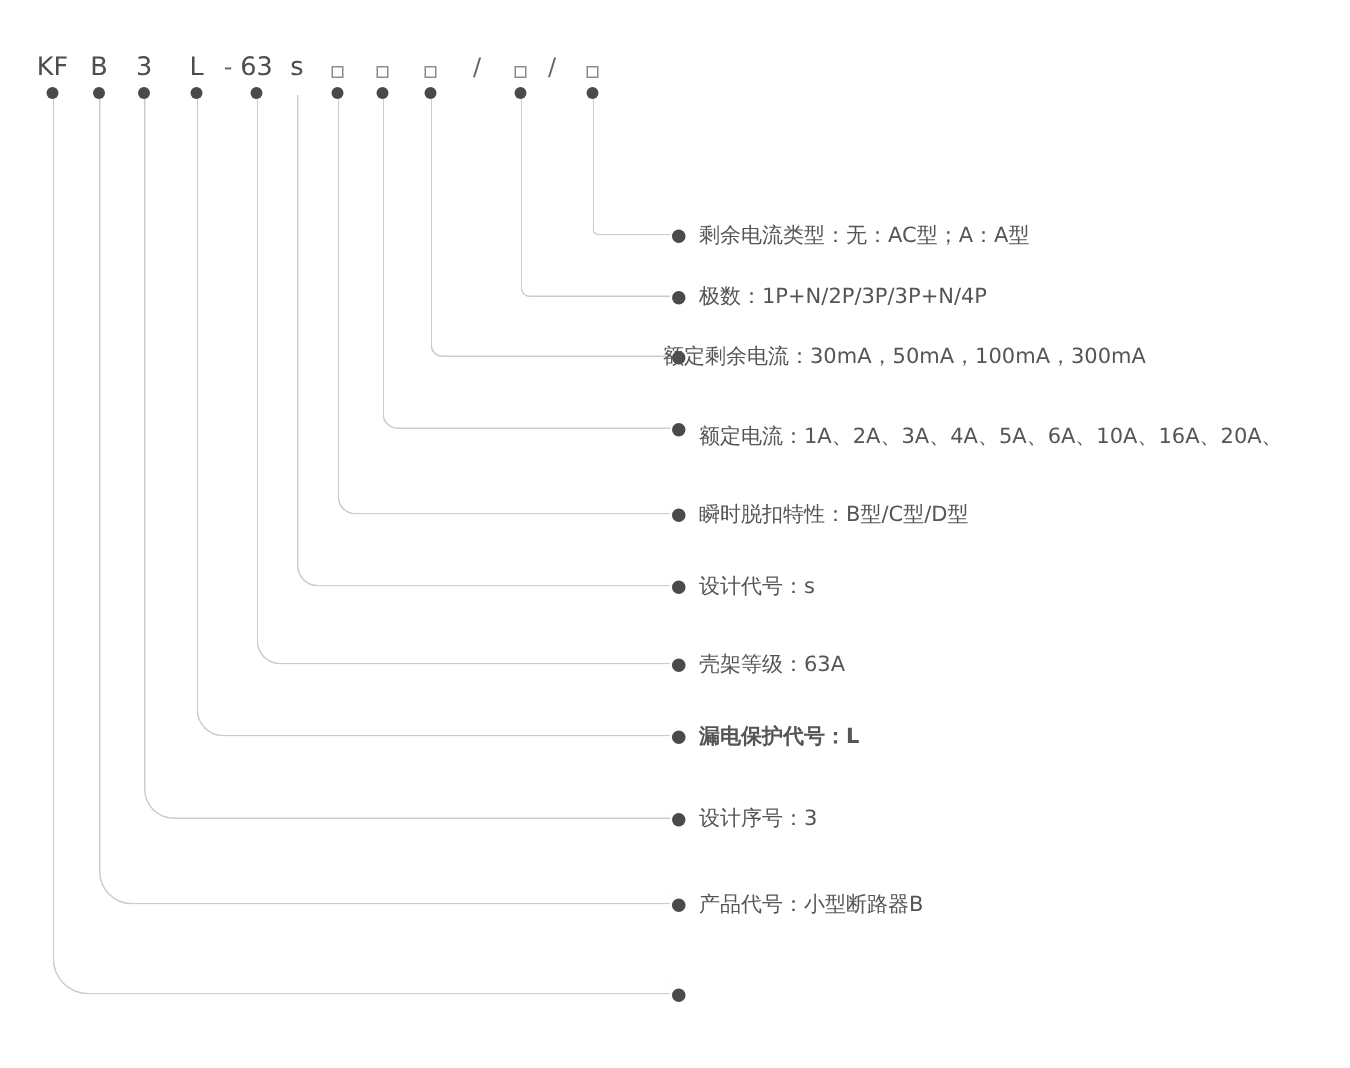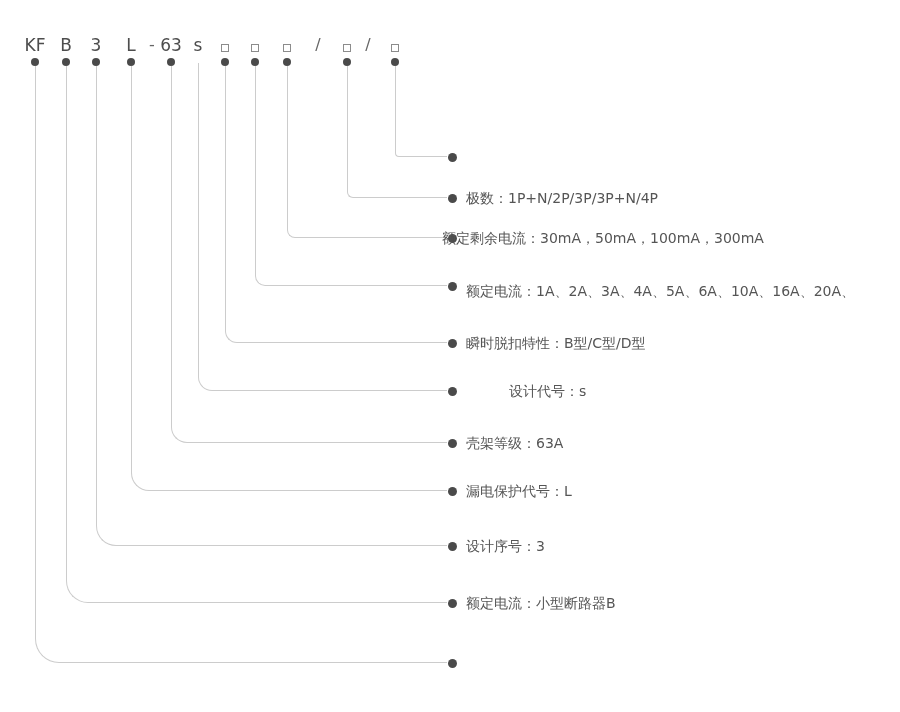--- a/index.html
+++ b/index.html
@@ -107,32 +107,33 @@
     <div class="connector" style="left: 287px; top: 66px; width: 160px; height: 172px; border-bottom-left-radius: 8px;"></div>
     <div class="sep-seg" style="left: 318px;">/</div>
     <div class="box-seg" style="left: 347px;"></div>
     <div class="col-dot" style="left: 343px; top: 58px;"></div>
     <div class="connector" style="left: 347px; top: 66px; width: 100px; height: 132px; border-bottom-left-radius: 6px;"></div>
     <div class="sep-seg" style="left: 368px;">/</div>
     <div class="box-seg" style="left: 395px;"></div>
     <div class="col-dot" style="left: 391px; top: 58px;"></div>
     <div class="connector" style="left: 395px; top: 66px; width: 52px; height: 91px; border-bottom-left-radius: 4px;"></div>
     <div class="legend-bullet" style="left: 448px; top: 153px;"></div>
+    <div class="legend-label" style="left: 466px; top: 146px;"><span>剩余电流类型：无：AC型；A：A型</span></div>
     <div class="legend-bullet" style="left: 448px; top: 194px;"></div>
     <div class="legend-label" style="left: 466px; top: 187px;"><span>极数：1P+N/2P/3P/3P+N/4P</span></div>
     <div class="legend-bullet" style="left: 448px; top: 234px;"></div>
     <div class="legend-label" style="left: 442px; top: 227px;"><span>额定剩余电流：30mA，50mA，100mA，300mA</span></div>
     <div class="legend-bullet" style="left: 448px; top: 282px;"></div>
     <div class="legend-label" style="left: 466px; top: 280px;"><span>额定电流：1A、2A、3A、4A、5A、6A、10A、16A、20A、</span></div>
     <div class="legend-bullet" style="left: 448px; top: 339px;"></div>
     <div class="legend-label" style="left: 466px; top: 332px;"><span>瞬时脱扣特性：B型/C型/D型</span></div>
     <div class="legend-bullet" style="left: 448px; top: 387px;"></div>
-    <div class="legend-label" style="left: 466px; top: 380px; margin-left: 43px;"><span>设计代号：s</span></div>
+    <div class="legend-label" style="left: 466px; top: 380px;"><span>设计代号：s</span></div>
     <div class="legend-bullet" style="left: 448px; top: 439px;"></div>
     <div class="legend-label" style="left: 466px; top: 432px;"><span>壳架等级：63A</span></div>
     <div class="legend-bullet" style="left: 448px; top: 487px;"></div>
-    <div class="legend-label" style="left: 466px; top: 480px;"><span>漏电保护代号：L</span></div>
+    <div class="legend-label" style="left: 466px; top: 480px; font-weight: bold;"><span>漏电保护代号：L</span></div>
     <div class="legend-bullet" style="left: 448px; top: 542px;"></div>
     <div class="legend-label" style="left: 466px; top: 535px;"><span>设计序号：3</span></div>
     <div class="legend-bullet" style="left: 448px; top: 599px;"></div>
-    <div class="legend-label" style="left: 466px; top: 592px;"><span>额定电流：小型断路器B</span></div>
+    <div class="legend-label" style="left: 466px; top: 592px;"><span>产品代号：小型断路器B</span></div>
     <div class="legend-bullet" style="left: 448px; top: 659px;"></div>
   </div>
 
 </body></html>

